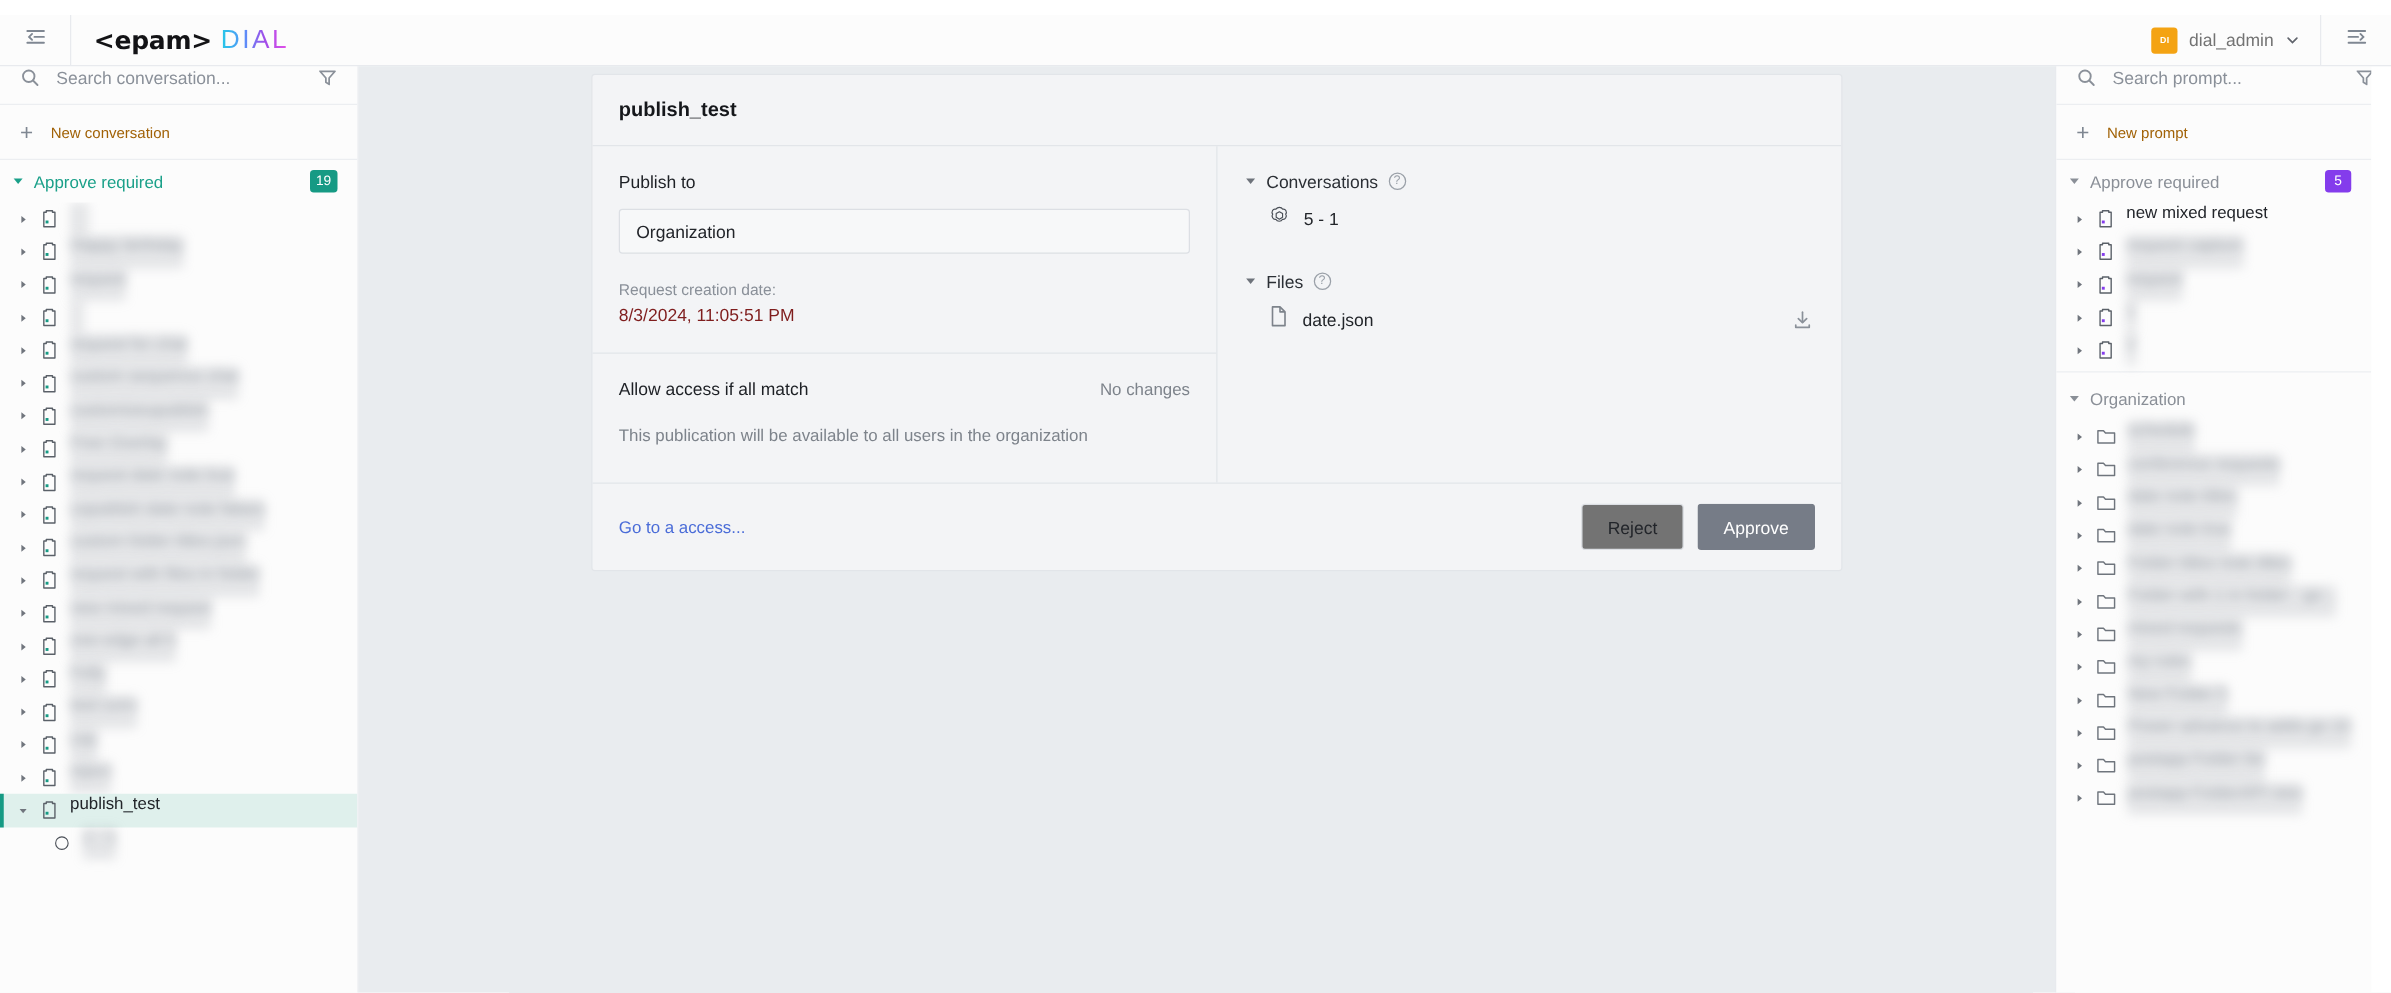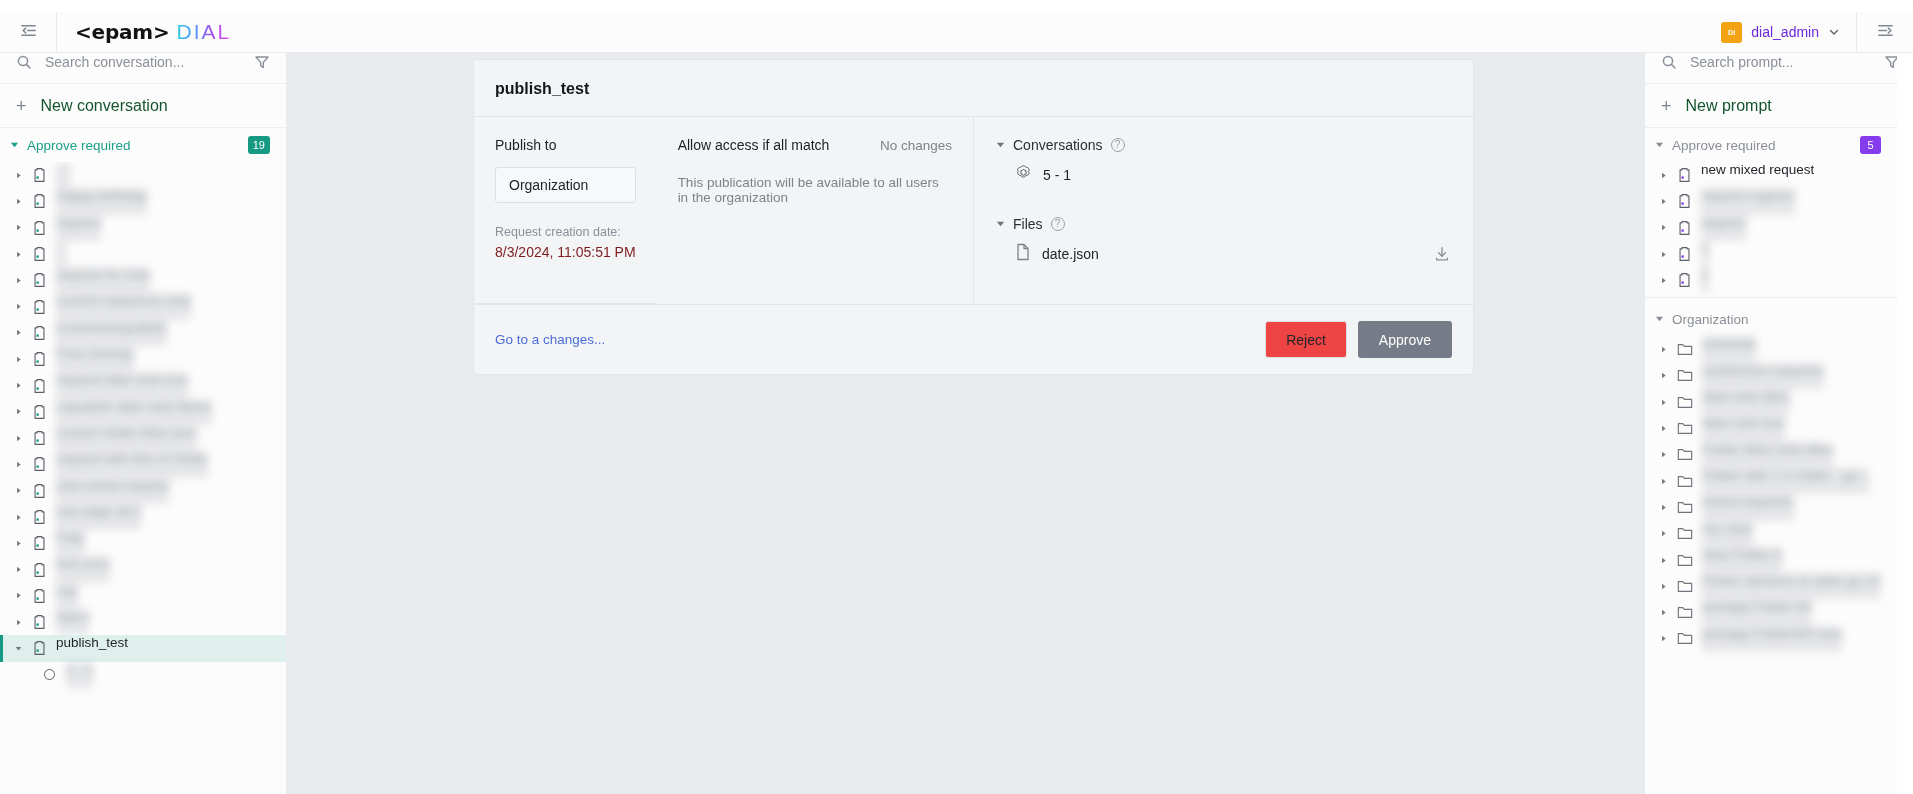--- a/index.html
+++ b/index.html
@@ -47,21 +47,21 @@
   .user-chip {
     display: flex; align-items: center; gap: 9px;
     padding: 0 16px; cursor: pointer; height: 40px;
   }
   .avatar {
     width: 21px; height: 21px; border-radius: 3px;
     background: #f4a313; color: #fff;
     font-size: 7px; display: flex; align-items: center; justify-content: center;
     font-weight: 600; letter-spacing: .3px;
   }
-  .user-name { font-size: 14px; color: #6d28d9; }
+  .user-name { font-size: 14px; color: #737373; }
   .chev { color: #60646c; font-size: 11px; display: flex; align-items: center; }
 
   
   .left-sidebar {
     position: absolute; top: 41px; left: 0;
     width: 287px; height: 753px;
     background: #fcfcfc;
     border-right: 1px solid #e8eaee;
     display: flex; flex-direction: column;
     overflow: hidden;
@@ -80,21 +80,21 @@
   .search-input::placeholder { color: #8a9099; }
   .filter-btn { color: #8a9099; cursor: pointer; display: flex; }
 
   .new-row {
     height: 44px; display: flex; align-items: center;
     padding: 0 16px; gap: 14px;
     border-bottom: 1px solid #eceef1;
     cursor: pointer; flex: none;
   }
   .new-row .plus { color: #7f8792; font-size: 18px; line-height: 1; font-weight: 300; }
-  .new-row .lbl { font-size: 16px; color: #14532d; }
+  .new-row .lbl { font-size: 12px; color: #a16207; }
 
   .section-head {
     display: flex; align-items: center;
     height: 34px; padding: 0 16px 0 10px; gap: 8px;
     cursor: pointer; flex: none;
   }
   .section-head .caret { font-size: 8px; line-height: 1; }
   .section-head .title { font-size: 13.5px; flex: 1; }
   .section-head.teal .caret, .section-head.teal .title { color: #1aa089; }
   .badge {
@@ -160,21 +160,21 @@
     border-radius: 3px;
   }
   .card-title {
     padding: 20px 21px 18px 21px;
     font-size: 16px; font-weight: 700; color: #15171b;
     border-bottom: 1px solid #e2e5e9;
   }
   .card-body { display: flex; }
   .col-left {
     width: 500px; border-right: 1px solid #e2e5e9;
-    display: flex; flex-direction: row;
+    display: flex; flex-direction: column;
   }
   .pub-sec { padding: 20px 21px 22px 21px; border-bottom: 1px solid #e2e5e9; }
   .lbl-strong { font-size: 14px; color: #1d2025; }
   .select-box {
     margin-top: 14px; height: 36px;
     border: 1px solid #dcdfe4; border-radius: 3px;
     background: #f7f8f9;
     display: flex; align-items: center; padding: 0 13px;
     font-size: 14px; color: #22252a; cursor: pointer;
   }
@@ -215,21 +215,21 @@
   }
   .review-link {
     font-size: 13.5px; color: #4a6cd8; cursor: pointer; flex: 1;
   }
   .btn {
     height: 37px; border-radius: 3px; font-size: 14px;
     display: flex; align-items: center; justify-content: center;
     cursor: pointer; padding: 0 20px; border: 1px solid transparent;
     font-family: "Liberation Sans", sans-serif;
   }
-  .btn-reject { background: #ef4444; border-color: #dcdfe4; color: #22252a; }
+  .btn-reject { background: #737373; border-color: #dcdfe4; color: #22252a; }
   .btn-approve { background: #767c87; color: #fff; margin-left: 11px; }
 </style>
 </head>
 <body>
 
 <div class="topbar">
   <div class="tb-icon-btn">
     <span>
       <svg width="19" height="19" viewBox="0 0 20 20" fill="none" stroke="currentColor" stroke-width="1.6" stroke-linecap="round">
         <line x1="3" y1="5" x2="17" y2="5"></line>
@@ -644,21 +644,21 @@
               <line x1="10" y1="3" x2="10" y2="12"></line>
                 <polyline points="6.3,8.7 10,12.4 13.7,8.7"></polyline>
                 <polyline points="4,14.5 4,16.5 16,16.5 16,14.5"></polyline>
             </svg>
           </span>
         </div>
       </div>
     </div>
 
     <div class="card-footer">
-      <span class="review-link">Go to a changes...</span>
+      <span class="review-link">Go to a access...</span>
       <div class="btn btn-reject">Reject</div>
       <div class="btn btn-approve">Approve</div>
     </div>
 
   </div>
 </div>
 
 <div class="right-sidebar">
   <div class="search-row">
     <span class="sicon">

